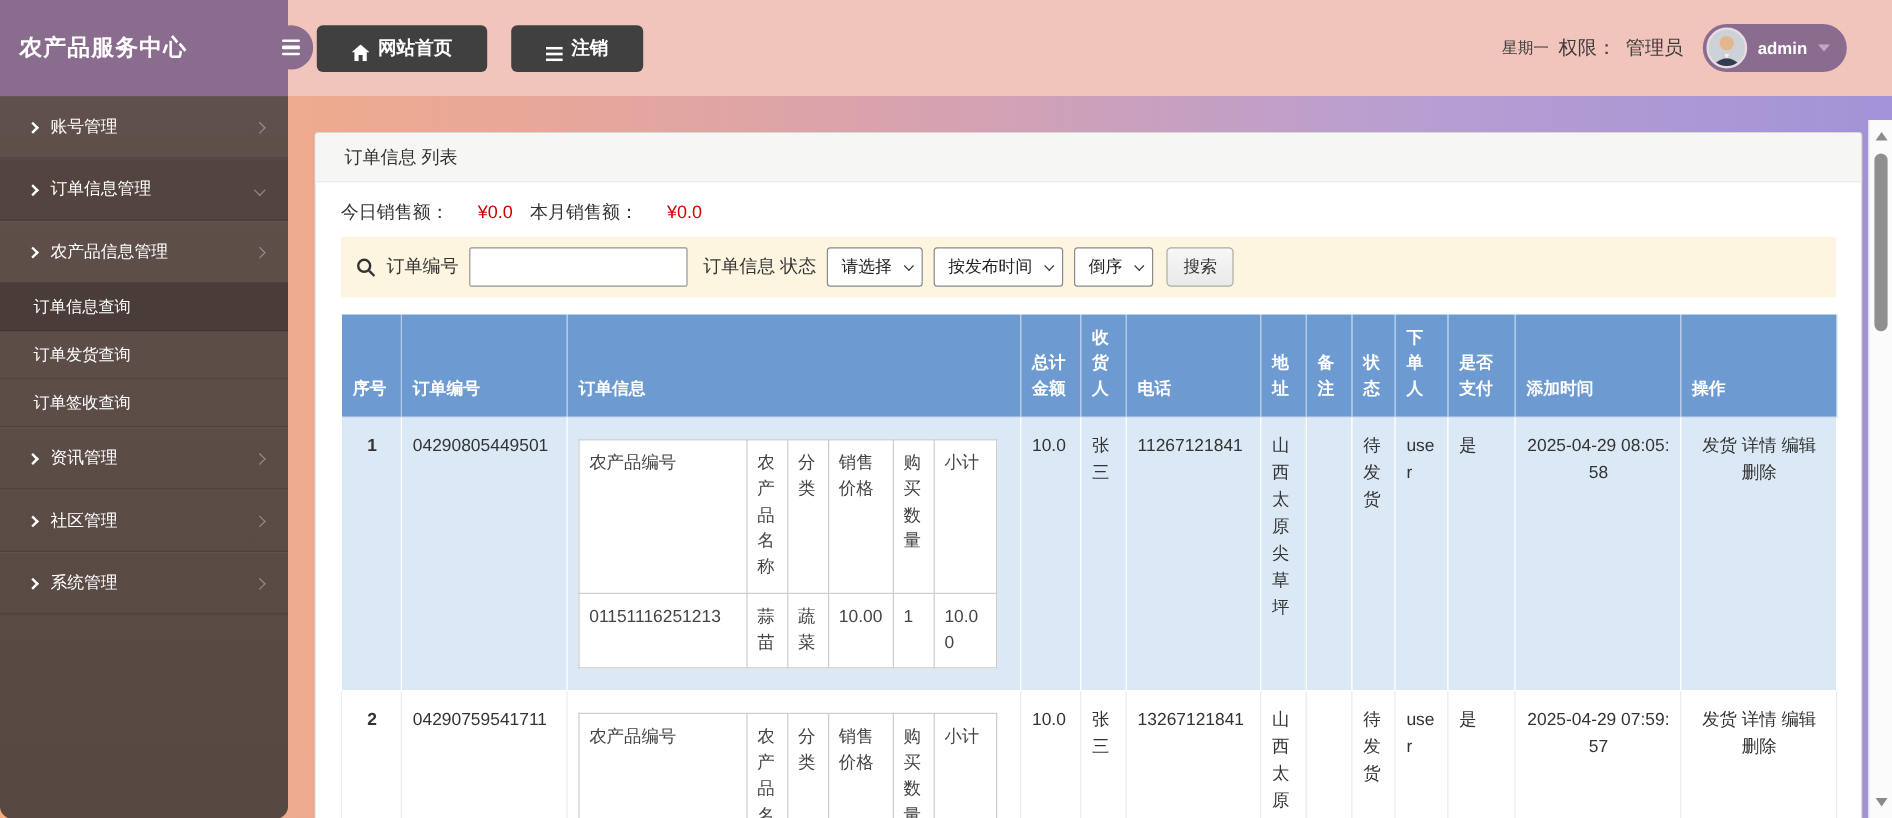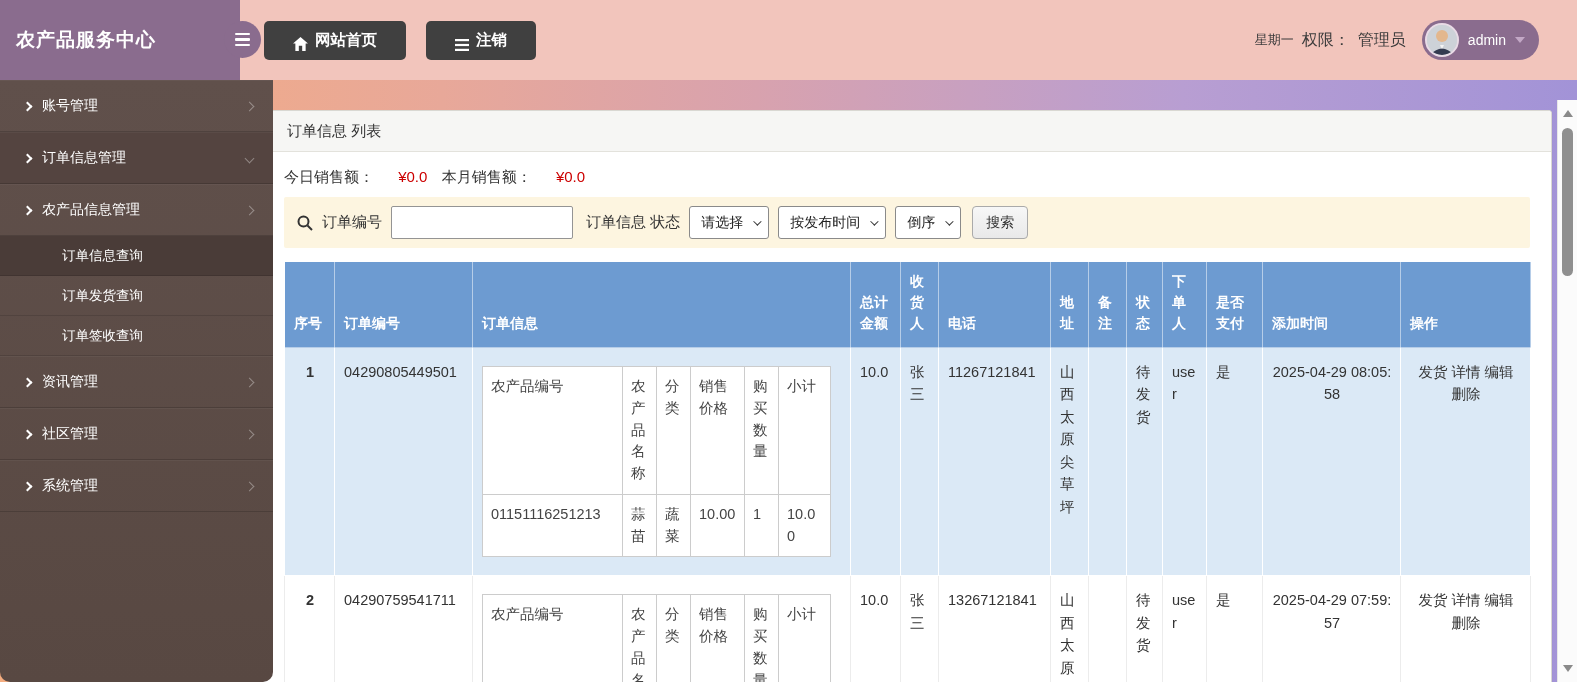--- a/index.html
+++ b/index.html
@@ -40,43 +40,43 @@
   }
   .dt-main { font-size:17px; }
   .dt-week { font-size:13px; }
   .dt-perm { font-size:16px; }
   .admin-pill {
     margin-left:8px; background:#8a6c8e; border-radius:20px; height:40px;
     display:flex; align-items:center; gap:9px; padding:3px 14px 3px 3px; cursor:pointer;
   }
   .avatar { width:34px; height:34px; border-radius:50%; overflow:hidden;
     border:2px solid #e9dbe6; background:#cfd3d8; flex:0 0 auto; }
-  .admin-name { color:#fff; font-weight:normal; font-size:14px; }
+  .admin-name { color:#fff; font-weight:bold; font-size:14px; }
   .pill-caret { width:0; height:0; border-left:5px solid transparent;
     border-right:5px solid transparent; border-top:6px solid #c3a8c6; }
 
   
   .sidebar {
-    position:absolute; left:0; top:80px; width:273px; height:602px;
+    position:absolute; left:0; top:80px; width:240px; height:602px;
     background:linear-gradient(180deg,#60504b 0%,#584842 100%);
     border-radius:0 0 10px 10px; z-index:20; overflow:hidden;
   }
   .side-item {
     height:52px; display:flex; align-items:center; padding:0 20px 0 24px;
     color:#fff; font-size:14px; cursor:pointer;
     border-bottom:1px solid rgba(0,0,0,.16); border-top:1px solid rgba(255,255,255,.04);
   }
   .side-item.expanded { background:#544440; }
   .chev { width:7px; height:7px; border-right:2px solid #fff; border-bottom:2px solid #fff;
     transform:rotate(-45deg); margin-right:11px; flex:0 0 auto; }
   .arrow-r { width:7px; height:7px; border-right:1.5px solid #fff; border-bottom:1.5px solid #fff;
     transform:rotate(-45deg); margin-left:auto; opacity:.35; }
   .arrow-r.down { transform:rotate(45deg); }
   .sub-item {
-    height:40px; display:flex; align-items:center; padding-left:62px;
+    height:40px; display:flex; align-items:center; padding-left:28px;
     color:#fff; font-size:13.5px; cursor:pointer; border-bottom:1px solid rgba(0,0,0,.12);
   }
   .sub-item.active { background:#4a3c38; }
 
   
   .panel {
     position:absolute; left:262px; top:110px; width:1290px; height:600px;
     background:#fff; border:1px solid #d9d8d2; border-radius:3px;
     box-shadow:0 1px 2px rgba(0,0,0,.06);
   }

